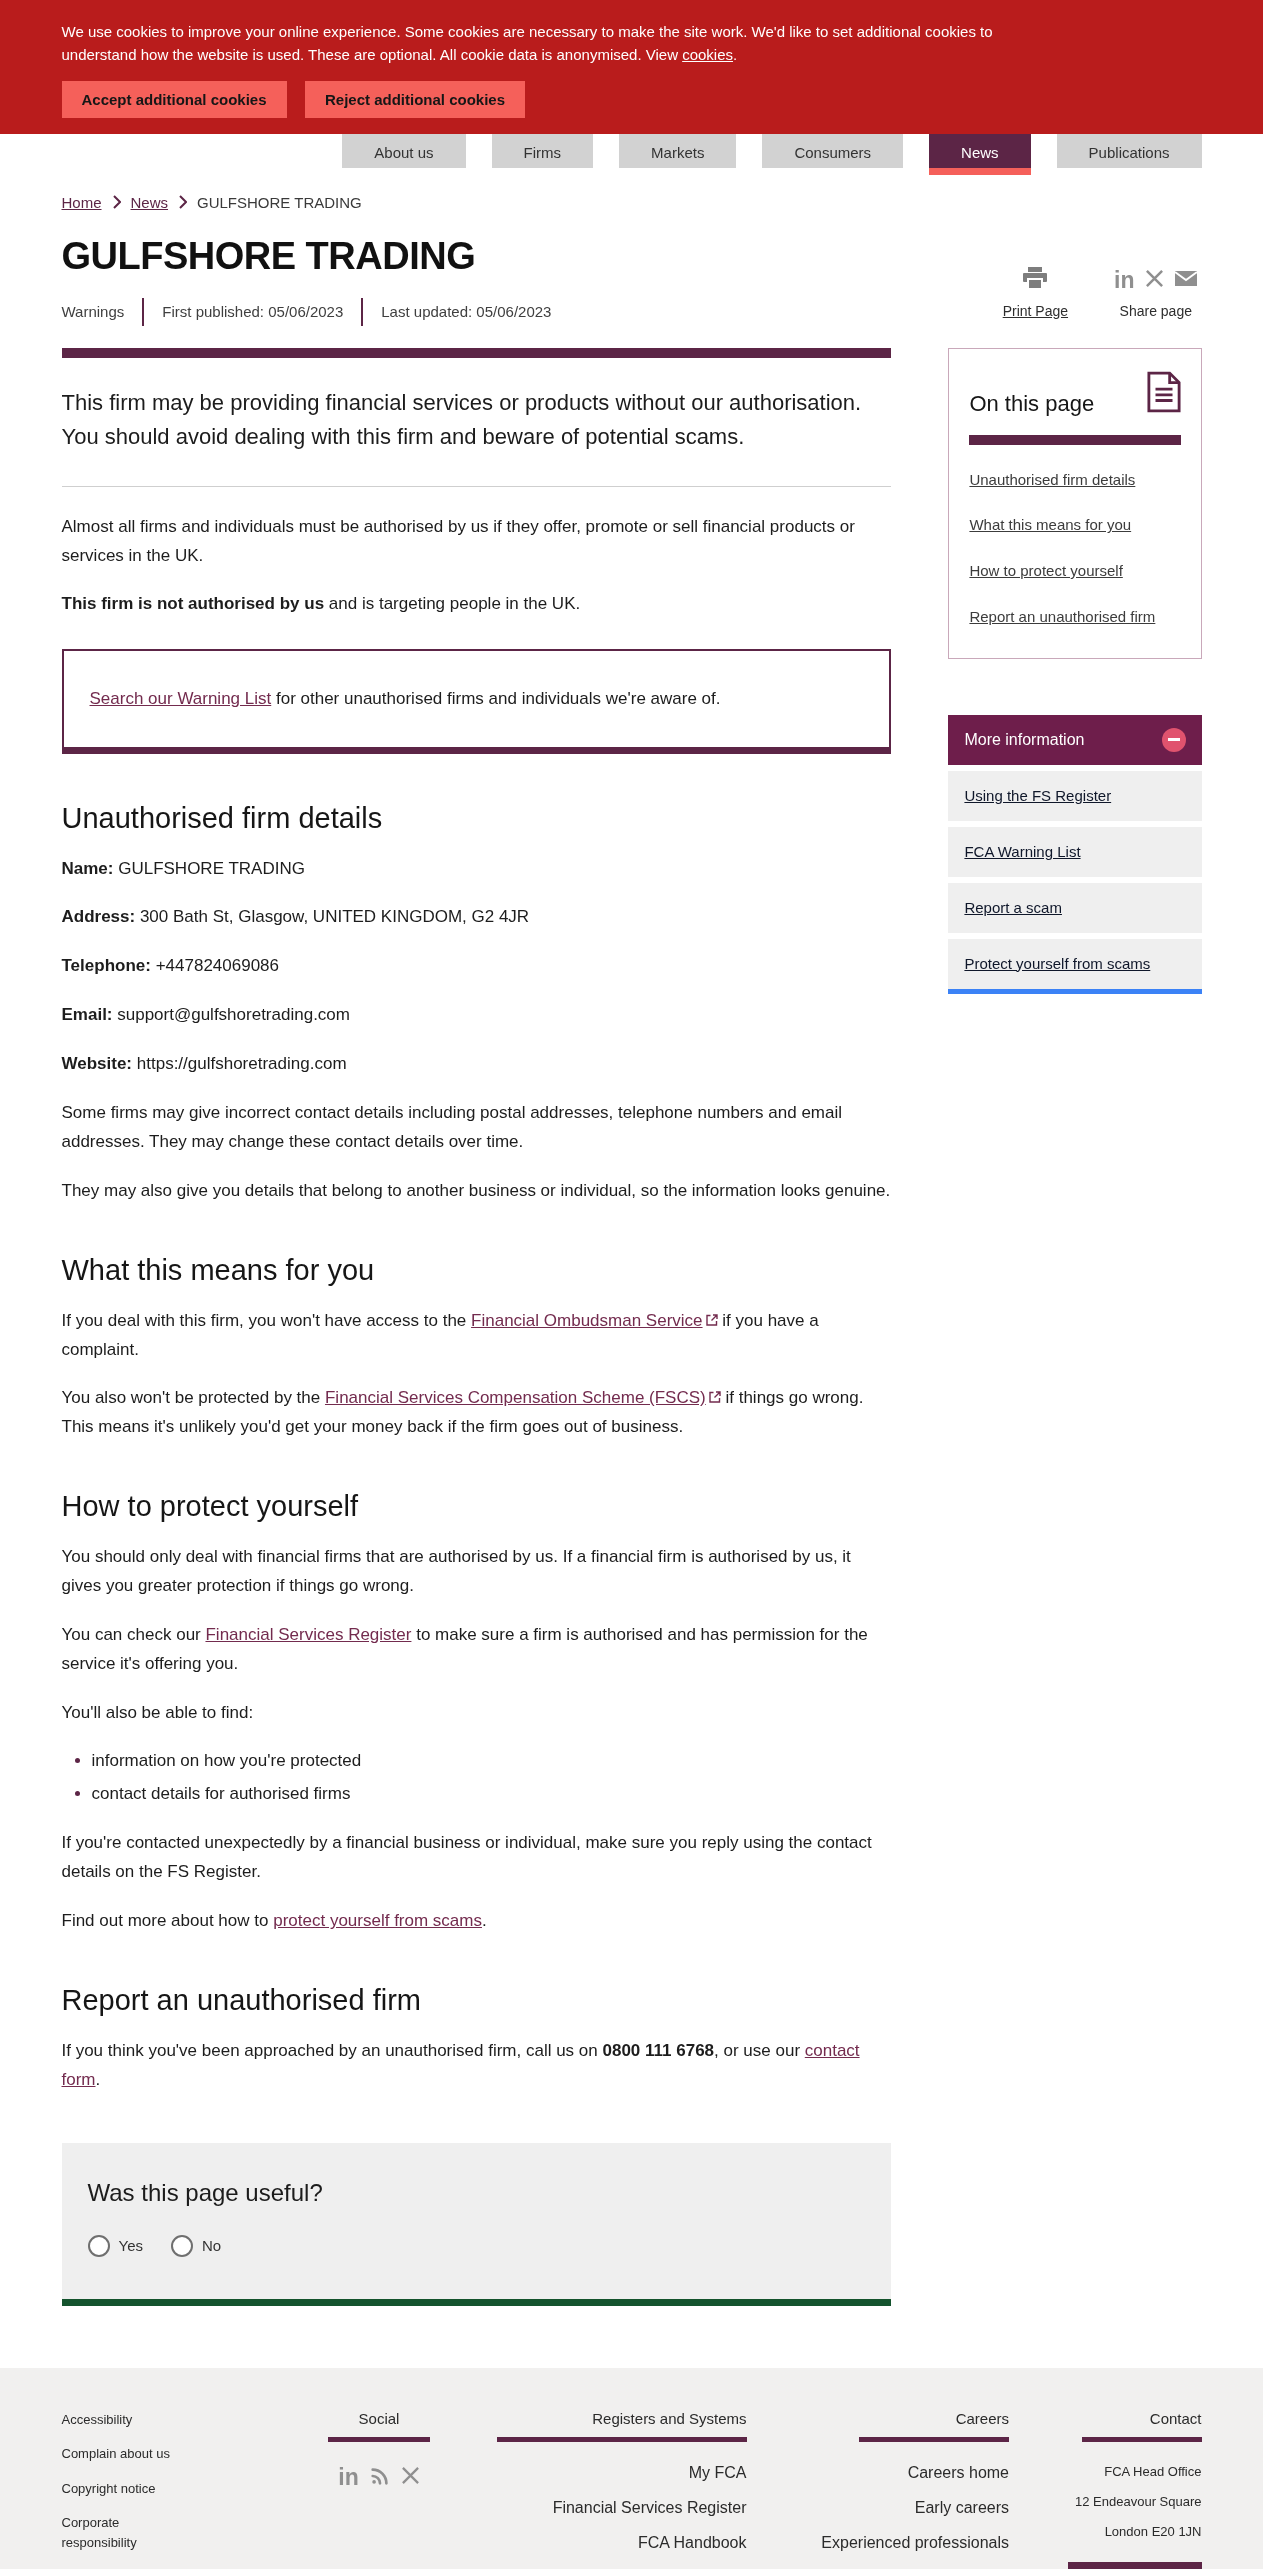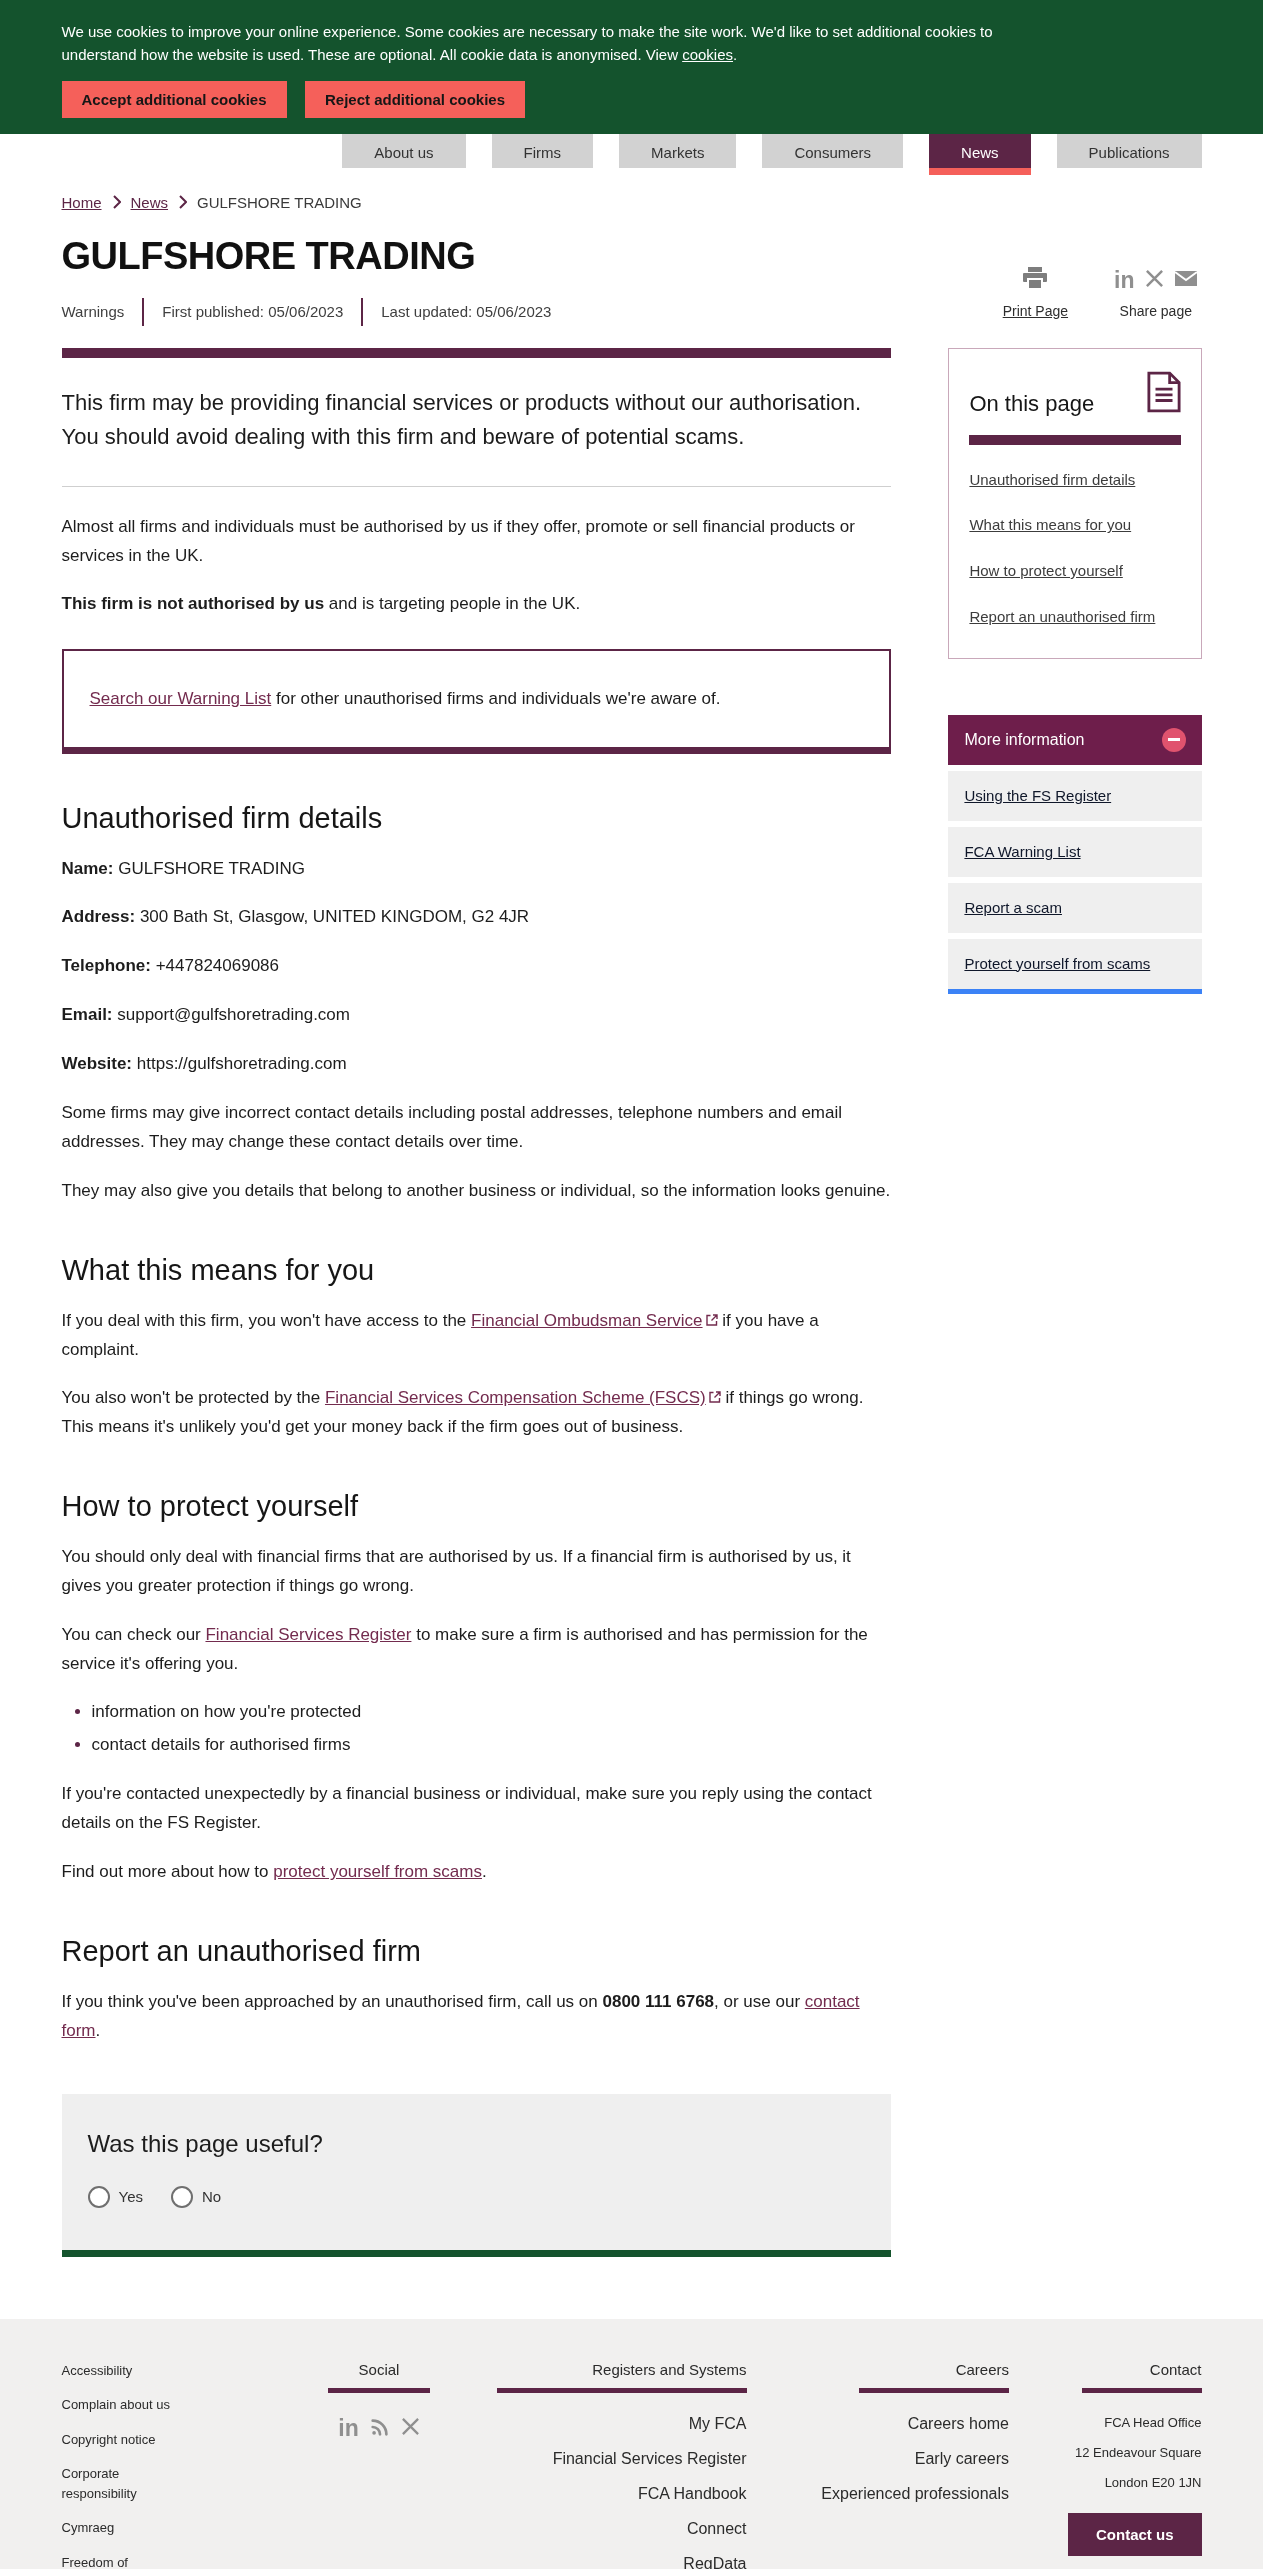--- a/index.html
+++ b/index.html
@@ -6,21 +6,21 @@
   body {
     width: 1263px;
     background: #fff;
     font-family: "Liberation Sans", sans-serif;
     color: #222;
   }
   .wrap { width: 1140px; margin: 0 auto; }
   a { cursor: pointer; }
 
   
-  .cookie-banner { background: #14532d; padding: 20px 0 16px; }
+  .cookie-banner { background: #b91c1c; padding: 20px 0 16px; }
   .cookie-msg { color: #fff; font-size: 15px; line-height: 1.55; }
   .cookie-msg .line { display: block; }
   .cookie-link { color: #fff; text-decoration: underline; }
   .cookie-buttons { margin-top: 14px; }
   .cookie-btn {
     display: inline-block; background: #f5605a; color: #161616;
     font-size: 15px; font-weight: bold; padding: 10px 20px; margin-right: 14px;
     border: none;
   }
 
@@ -256,20 +256,21 @@
       <p class="body"><span>If you deal with this firm, you won't have access to the </span><a class="body-link">Financial Ombudsman Service</a><span class="ext-ico"><svg width="12" height="12" viewBox="0 0 12 12">
               <path d="M4.5 1.5H1v9.5h9.5V7M7 1h4v4M11 1L5.5 6.5" stroke="#732b4e" stroke-width="1.4" fill="none"></path>
             </svg></span><span> if you have a complaint.</span></p>
       <p class="body"><span>You also won't be protected by the </span><a class="body-link">Financial Services Compensation Scheme (FSCS)</a><span class="ext-ico"><svg width="12" height="12" viewBox="0 0 12 12">
               <path d="M4.5 1.5H1v9.5h9.5V7M7 1h4v4M11 1L5.5 6.5" stroke="#732b4e" stroke-width="1.4" fill="none"></path>
             </svg></span><span> if things go wrong. This means it's unlikely you'd get your money back if the firm goes out of business.</span></p>
 
       <h2 class="section-h" id="sec-protect">How to protect yourself</h2>
       <p class="body">You should only deal with financial firms that are authorised by us. If a financial firm is authorised by us, it gives you greater protection if things go wrong.</p>
       <p class="body"><span>You can check our </span><a class="body-link">Financial Services Register</a><span> to make sure a firm is authorised and has permission for the service it's offering you.</span></p>
+      <p class="body">You'll also be able to find:</p>
       <ul class="bullets">
         <li>information on how you're protected</li>
         <li>contact details for authorised firms</li>
       </ul>
       <p class="body">If you're contacted unexpectedly by a financial business or individual, make sure you reply using the contact details on the FS Register.</p>
       <p class="body"><span>Find out more about how to </span><a class="body-link">protect yourself from scams</a><span>.</span></p>
 
       <h2 class="section-h" id="sec-report">Report an unauthorised firm</h2>
       <p class="body"><span>If you think you've been approached by an unauthorised firm, call us on </span><span class="phone">0800 111 6768</span><span>, or use our </span><a class="body-link">contact form</a><span>.</span></p>
 

